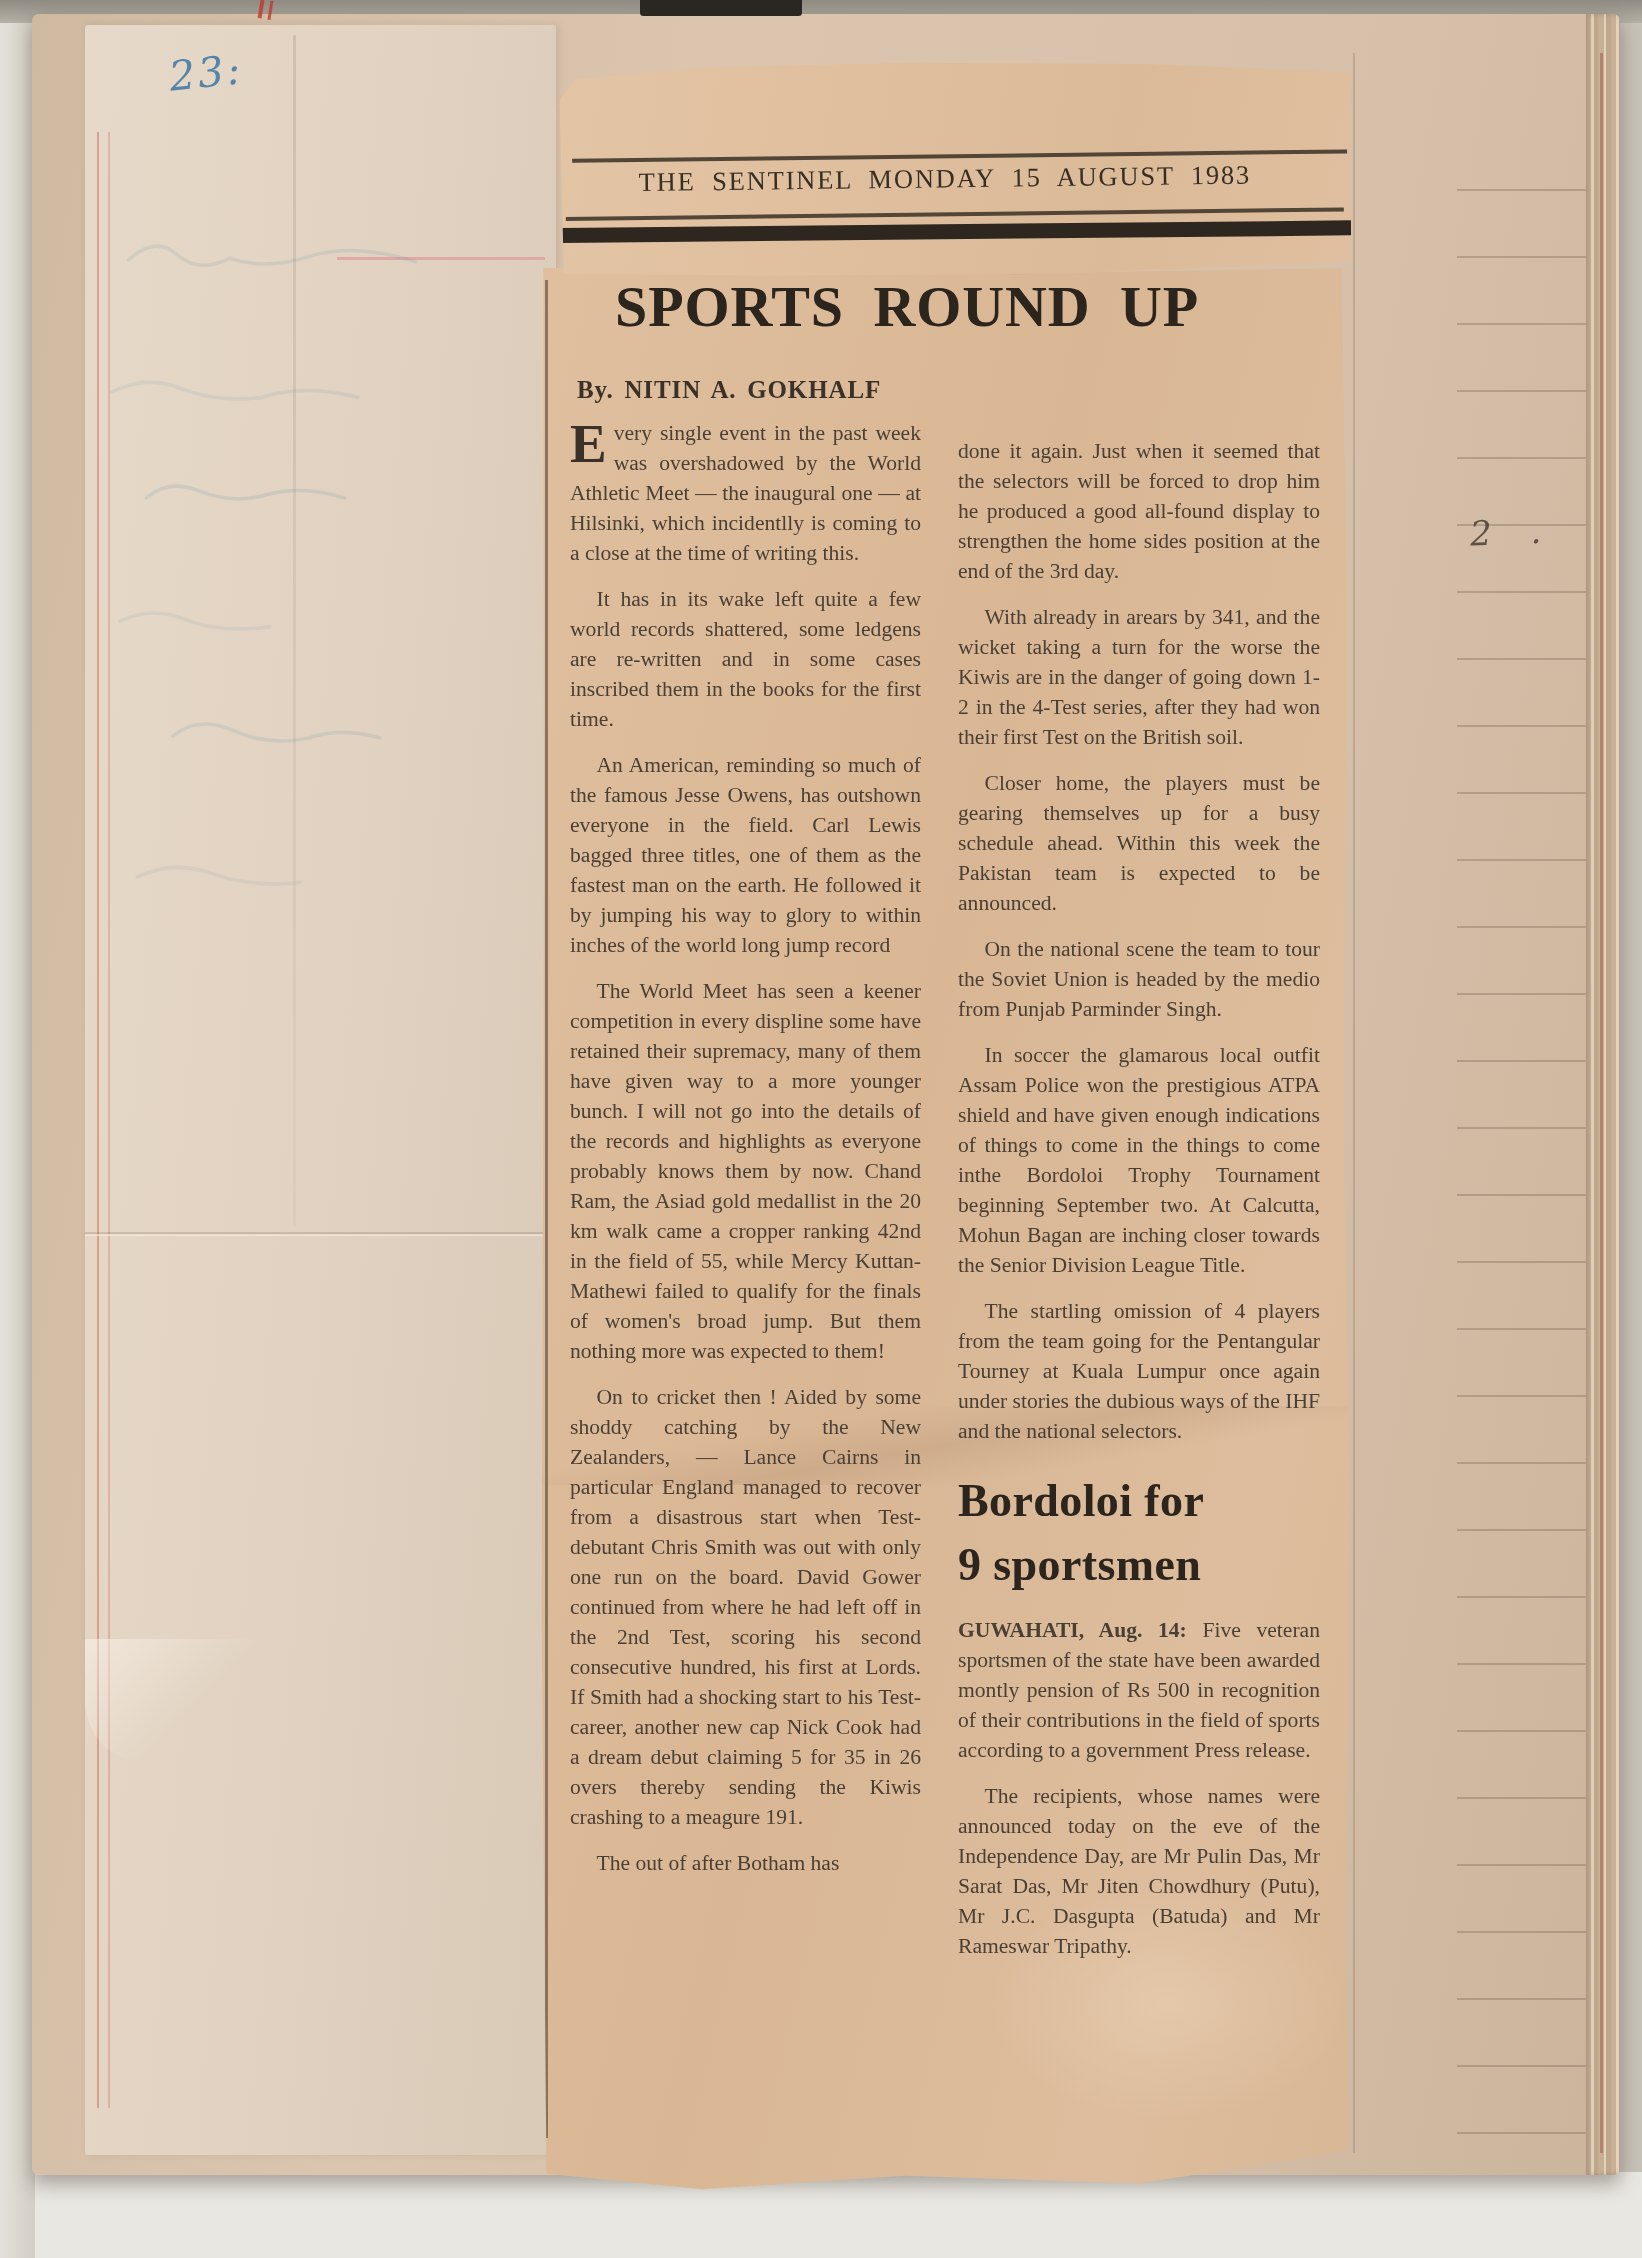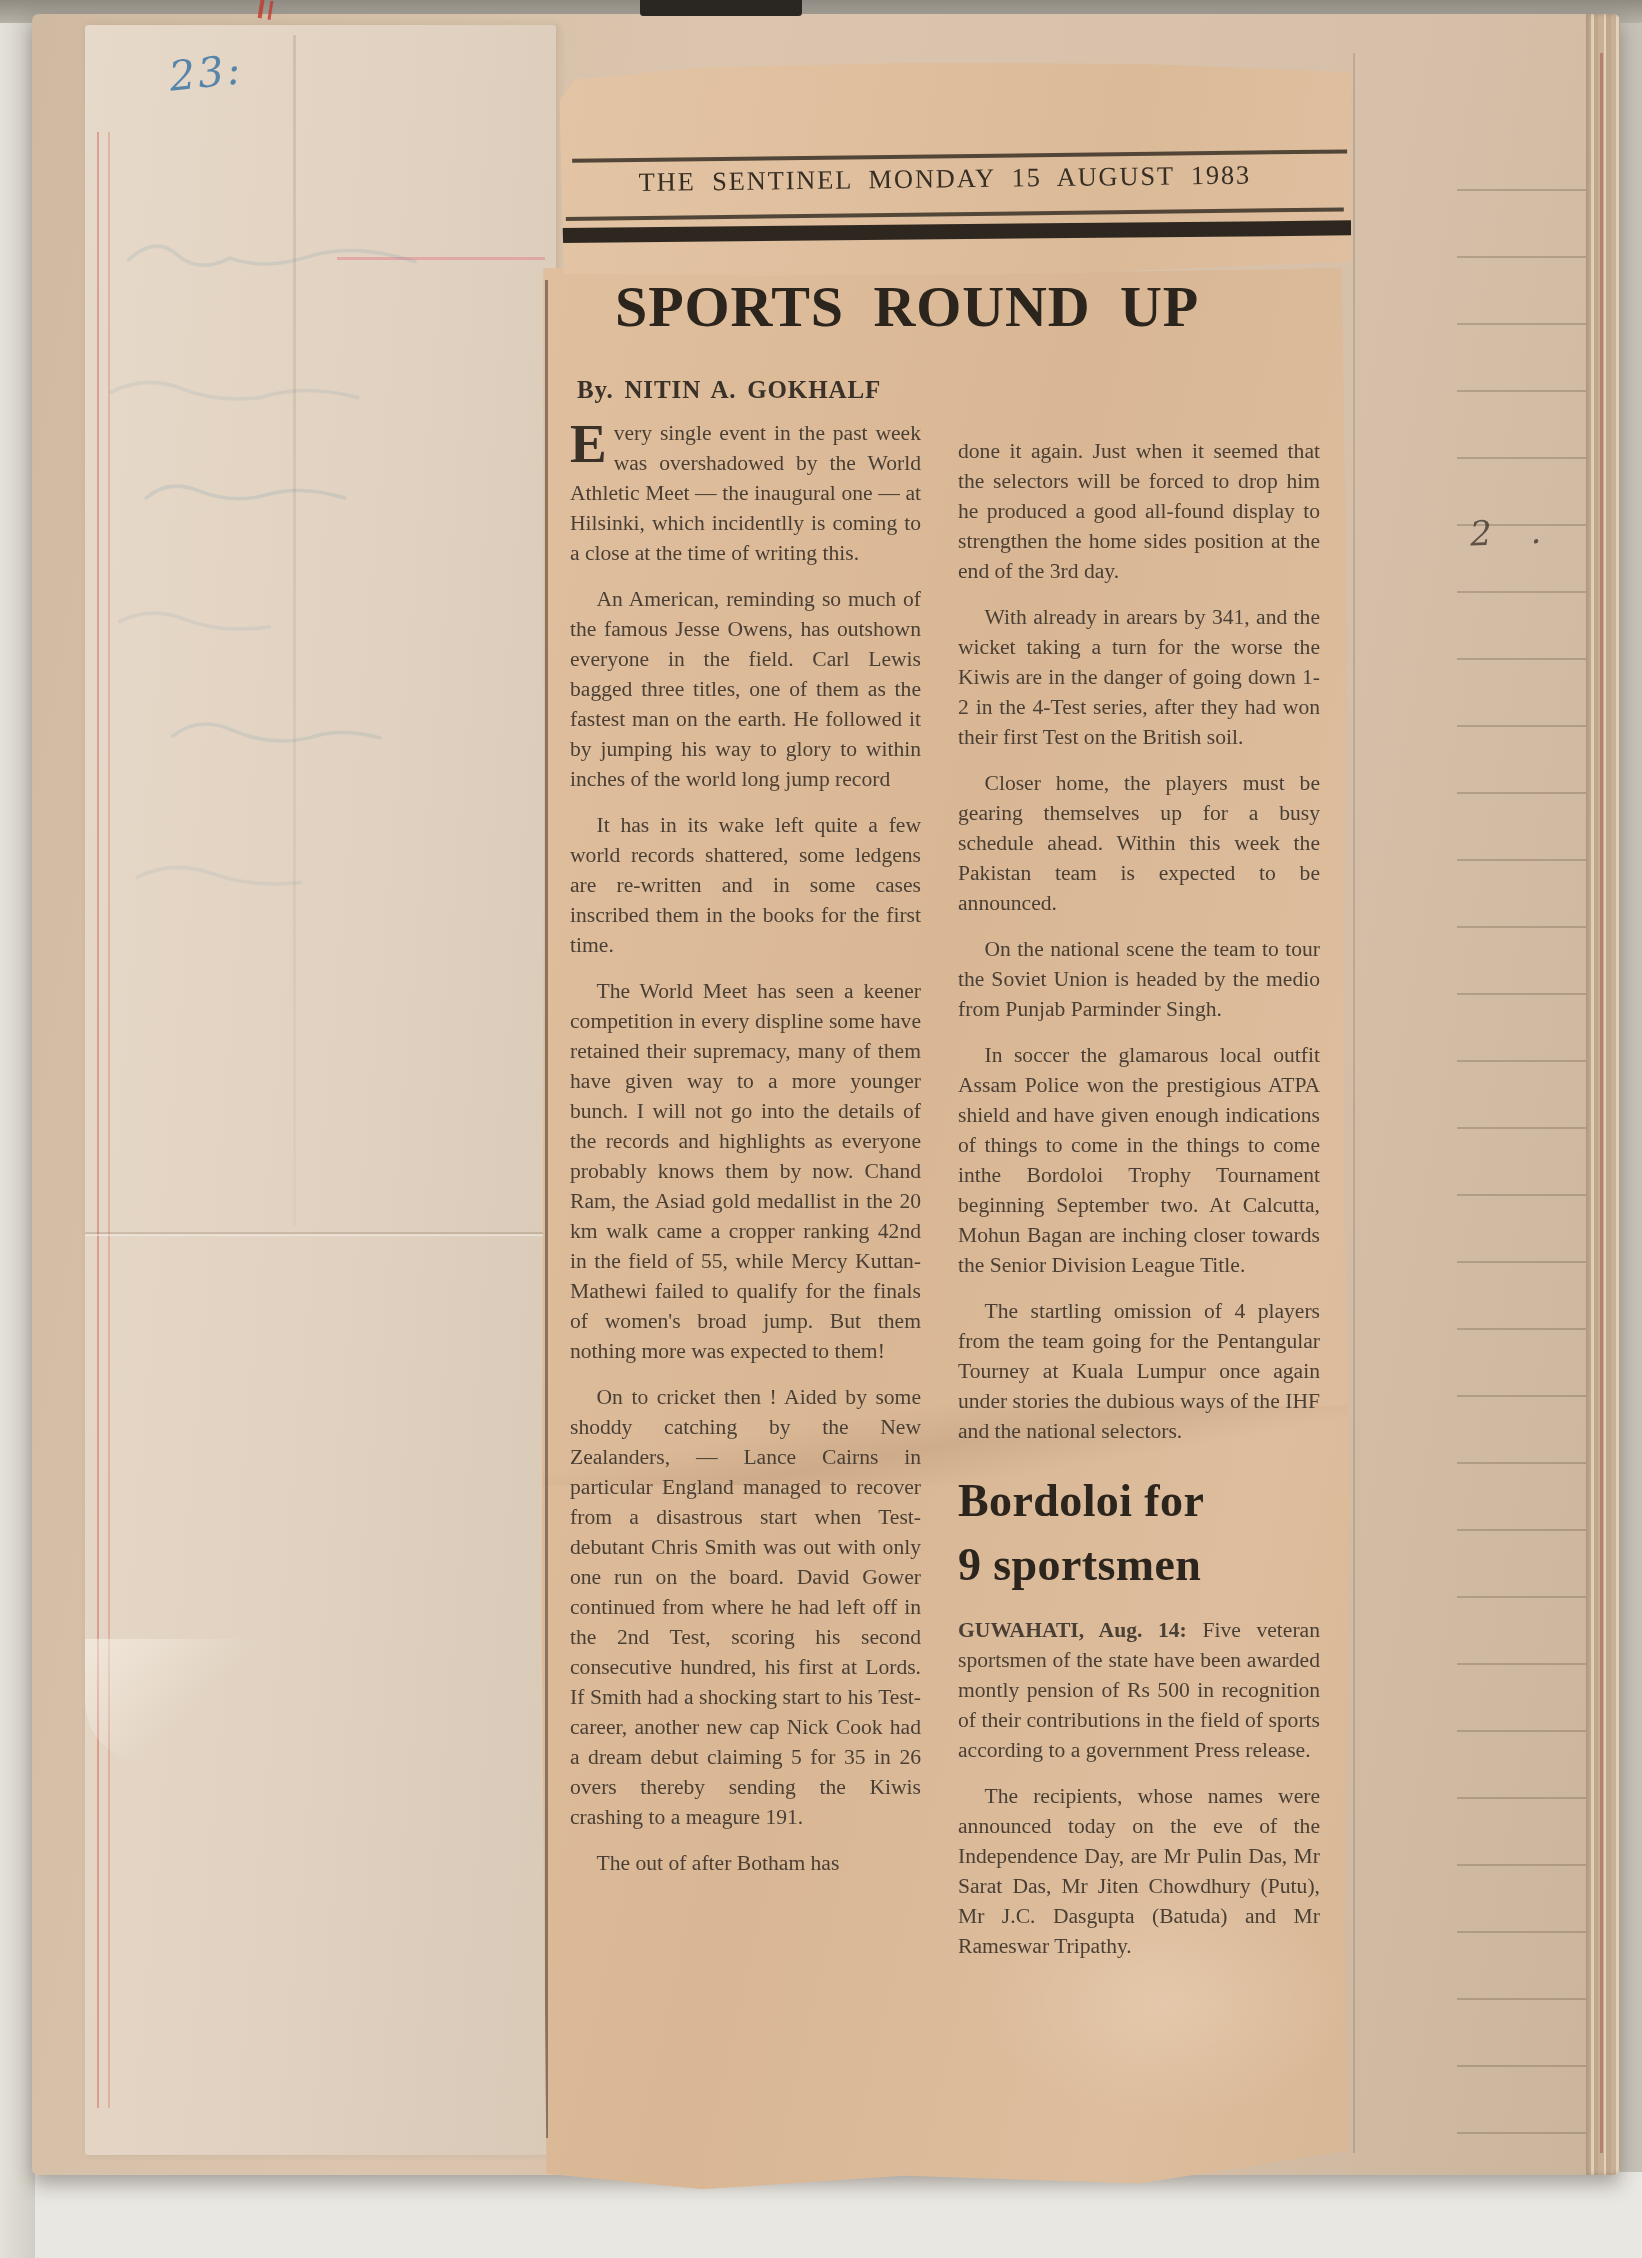--- a/index.html
+++ b/index.html
@@ -157,22 +157,22 @@
 <div class="abs clip-main">
   <div class="clip-left-rule"></div>
   <div class="clip-wrinkle"></div>
   <div class="clip-light"></div>
 
   <div class="headline">SPORTS ROUND UP</div>
   <div class="byline">By. NITIN A. GOKHALF</div>
 
   <div class="col col-left">
     <p class="no-indent"><span class="dropcap">E</span><span>very single event in the past week was overshadowed by the World Athletic Meet — the inaugural one — at Hilsinki, which incidentlly is coming to a close at the time of writing this.</span></p>
+    <p>It has in its wake left quite a few world records shattered, some ledgens are re-written and in some cases inscribed them in the books for the first time.</p>
     <p>An American, reminding so much of the famous Jesse Owens, has outshown everyone in the field. Carl Lewis bagged three titles, one of them as the fastest man on the earth. He followed it by jumping his way to glory to within inches of the world long jump record</p>
-    <p>It has in its wake left quite a few world records shattered, some ledgens are re-written and in some cases inscribed them in the books for the first time.</p>
     <p>The World Meet has seen a keener competition in every displine some have retained their supremacy, many of them have given way to a more younger bunch. I will not go into the details of the records and highlights as everyone probably knows them by now. Chand Ram, the Asiad gold medallist in the 20 km walk came a cropper ranking 42nd in the field of 55, while Mercy Kuttan-Mathewi failed to qualify for the finals of women's broad jump. But them nothing more was expected to them!</p>
     <p>On to cricket then ! Aided by some shoddy catching by the New Zealanders, — Lance Cairns in particular England managed to recover from a disastrous start when Test-debutant Chris Smith was out with only one run on the board. David Gower continued from where he had left off in the 2nd Test, scoring his second consecutive hundred, his first at Lords. If Smith had a shocking start to his Test-career, another new cap Nick Cook had a dream debut claiming 5 for 35 in 26 overs thereby sending the Kiwis crashing to a meagure 191.</p>
     <p>The out of after Botham has</p>
   </div>
 
   <div class="col col-right">
     <p class="no-indent">done it again. Just when it seemed that the selectors will be forced to drop him he produced a good all-found display to strengthen the home sides position at the end of the 3rd day.</p>
     <p>With already in arears by 341, and the wicket taking a turn for the worse the Kiwis are in the danger of going down 1-2 in the 4-Test series, after they had won their first Test on the British soil.</p>
     <p>Closer home, the players must be gearing themselves up for a busy schedule ahead. Within this week the Pakistan team is expected to be announced.</p>
     <p>On the national scene the team to tour the Soviet Union is headed by the medio from Punjab Parminder Singh.</p>

